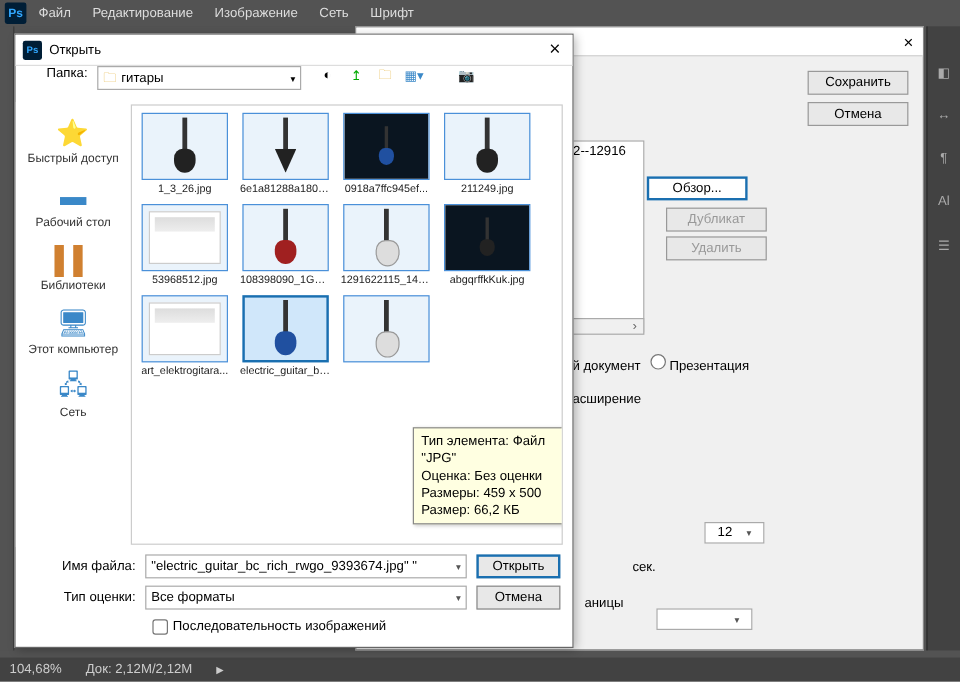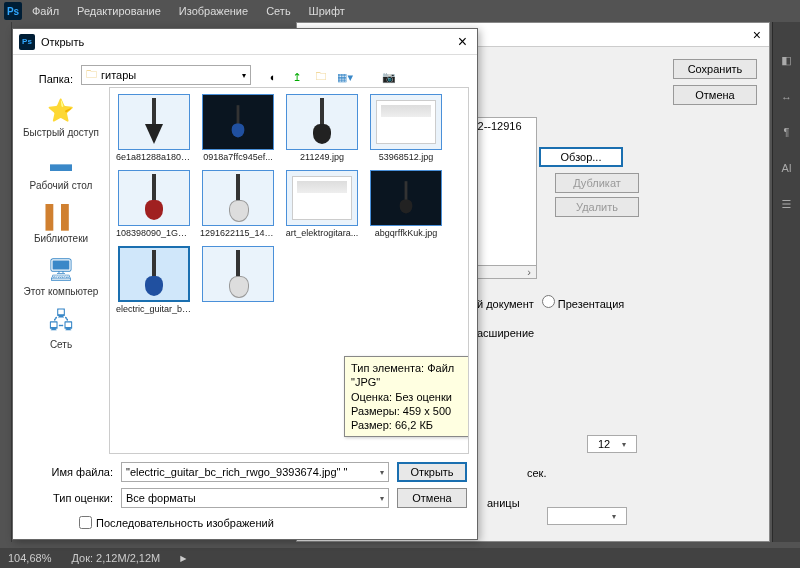--- a/index.html
+++ b/index.html
@@ -31,21 +31,21 @@
 .pdf-combo .arrow{font-size:8px;color:#555}
 .pdf-combo.sz{top:388px;left:290px;width:50px}
 .pdf-combo.bottom{top:460px;left:250px;width:80px}
 .pdf-sec-label{position:absolute;top:420px;left:230px}
 .pdf-ext-label{position:absolute;top:450px;left:190px}
 .open-dialog{position:absolute;left:12px;top:28px;width:466px;height:512px;background:#fff;border:1px solid #666;box-shadow:2px 2px 8px rgba(0,0,0,.3);z-index:10;display:flex;flex-direction:column}
 .od-title{height:26px;background:#fff;display:flex;align-items:center;padding:0 6px;justify-content:space-between;border-bottom:1px solid #ddd}
 .od-title .left{display:flex;align-items:center;gap:6px}
 .od-title .ps{width:16px;height:16px;background:#001e36;color:#31a8ff;display:flex;align-items:center;justify-content:center;font-size:8px;font-weight:bold;border-radius:2px}
 .od-close{font-size:16px;cursor:pointer;padding:0 4px}
-.od-toolbar{height:30px;display:flex;align-items:flex-end;padding:0 10px;gap:8px}
+.od-toolbar{height:30px;display:flex;align-items:flex-start;padding:0 10px;gap:8px}
 .od-toolbar .lbl{width:50px;text-align:right}
 .od-folder{flex:0 0 170px;height:20px;border:1px solid #aaa;display:flex;align-items:center;padding:0 4px;gap:4px;justify-content:space-between}
 .od-folder .arrow{font-size:8px}
 .od-tool-icons{display:flex;gap:8px;margin-left:6px;align-items:center}
 .od-tool-icons span{width:16px;height:16px;display:flex;align-items:center;justify-content:center;cursor:pointer}
 .od-main{flex:1;display:flex;overflow:hidden}
 .od-sidebar{width:96px;background:#fff;display:flex;flex-direction:column;align-items:center;padding-top:8px;gap:4px}
 .od-place{display:flex;flex-direction:column;align-items:center;gap:2px;padding:4px;cursor:pointer;width:90px}
 .od-place .ic{width:32px;height:28px;display:flex;align-items:center;justify-content:center;font-size:22px}
 .od-place .tx{font-size:10px;text-align:center;color:#333}
@@ -66,21 +66,21 @@
 .diagram{width:60px;height:44px;background:#fff;border:1px solid #ccc;position:relative}
 .diagram::before{content:"";position:absolute;left:4px;top:4px;right:4px;height:12px;background:linear-gradient(#ddd,#eee)}
 .tooltip{position:absolute;left:234px;top:268px;width:146px;background:#ffffe1;border:1px solid #888;padding:4px 6px;font-size:10px;line-height:1.3;z-index:20;box-shadow:1px 1px 3px rgba(0,0,0,.2)}
 .od-bottom{padding:6px 10px 10px;display:flex;flex-direction:column;gap:6px}
 .od-row{display:flex;align-items:center;gap:8px}
 .od-row .lbl{width:90px;text-align:right}
 .od-input{flex:1;height:20px;border:1px solid #aaa;padding:0 4px;background:#fff;display:flex;align-items:center;justify-content:space-between}
 .od-input .arrow{font-size:8px;color:#555}
 .od-btn{width:70px;height:20px;border:1px solid #888;background:#e8e8e8;display:flex;align-items:center;justify-content:center;cursor:pointer}
 .od-btn.primary{border:2px solid #1a6fb0}
-.od-check{display:flex;align-items:center;gap:4px;margin-left:56px;margin-top:2px}
+.od-check{display:flex;align-items:flex-start;gap:4px;margin-left:104px;margin-top:2px}
 .ic-star{color:#0a0}
 .ic-folder{color:#e6b84a}
 .ic-cam{color:#e6b84a}
 .ic-lib{color:#d08030}
 .ic-pc{color:#3a88c8}
 .ic-net{color:#3a88c8}
 .ic-desk{color:#3a88c8}
 </style>
 </head>
 <body>
@@ -181,20 +181,26 @@
           <div class="ic ic-pc">🖥</div>
           <div class="tx">Этот компьютер</div>
         </div>
         <div class="od-place">
           <div class="ic ic-net">🖧</div>
           <div class="tx">Сеть</div>
         </div>
       </div>
     <div class="od-files" id="files">
 
+    <div class="thumb ">
+          <div class="img">
+            <div class="guitar guitar"></div>
+          </div>
+          <div class="cap">1_3_26.jpg</div>
+        </div>
         <div class="thumb ">
           <div class="img">
             <div class="guitar v"></div>
           </div>
           <div class="cap">6e1a81288a18034...</div>
         </div>
         <div class="thumb ">
           <div class="img">
             <div class="darkimg">
               <div class="guitar g blue"></div>
@@ -221,31 +227,31 @@
           <div class="cap">108398090_1GG.jpg</div>
         </div>
         <div class="thumb ">
           <div class="img">
             <div class="guitar white"></div>
           </div>
           <div class="cap">1291622115_1443...</div>
         </div>
         <div class="thumb ">
           <div class="img">
-            <div class="diagram"></div>
-          </div>
-          <div class="cap">art_elektrogitara...</div>
-        </div>
-        <div class="thumb ">
-          <div class="img">
             <div class="darkimg">
               <div class="guitar g "></div>
             </div>
           </div>
           <div class="cap">abgqrffkKuk.jpg</div>
+        </div>
+        <div class="thumb ">
+          <div class="img">
+            <div class="diagram"></div>
+          </div>
+          <div class="cap">art_elektrogitara...</div>
         </div>
         <div class="thumb sel">
           <div class="img">
             <div class="guitar blue"></div>
           </div>
           <div class="cap">electric_guitar_bc_rich_rwgo...</div>
         </div>
         <div class="thumb ">
           <div class="img">
             <div class="guitar white"></div>

